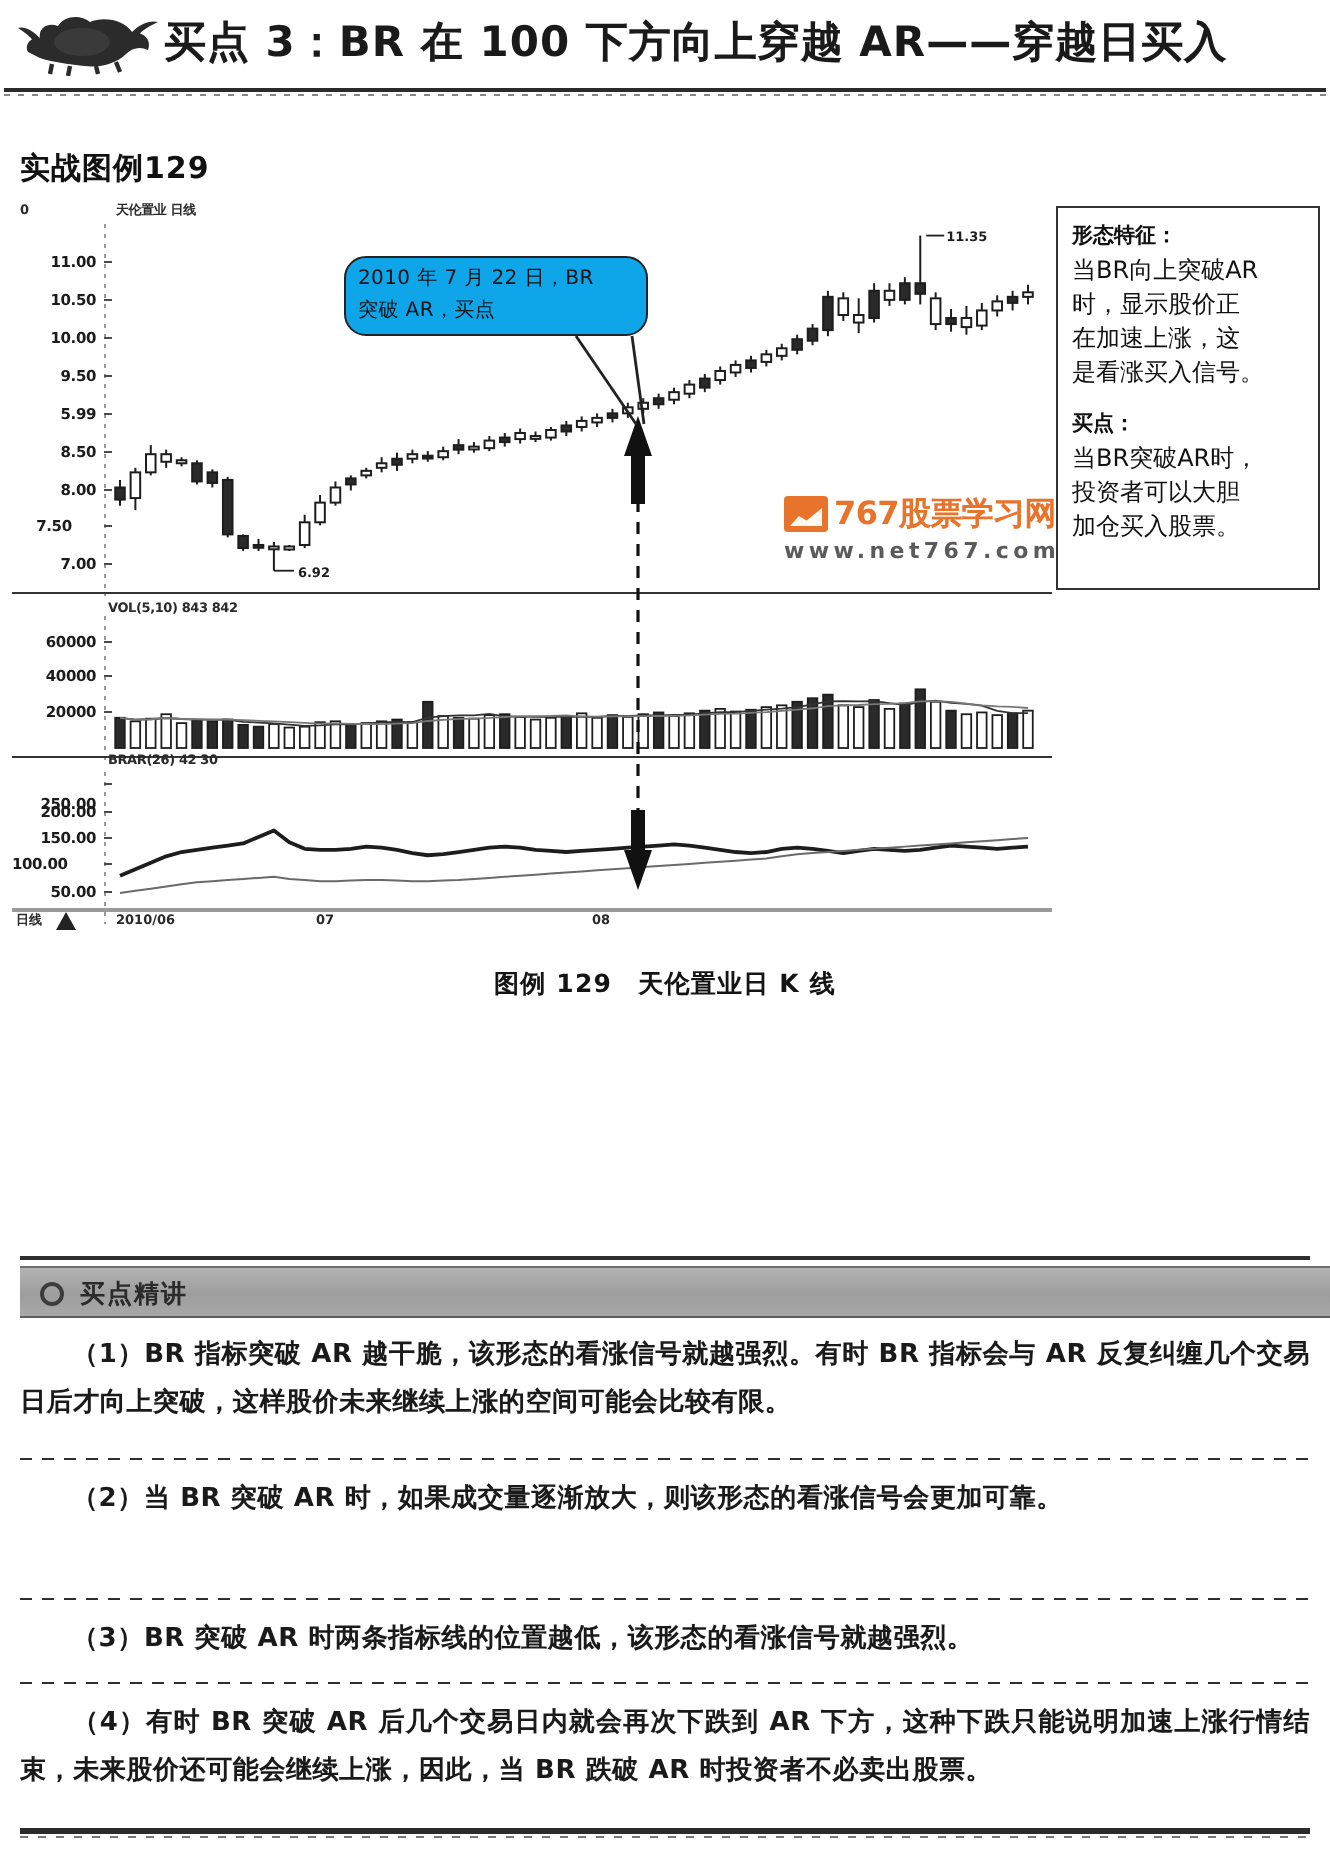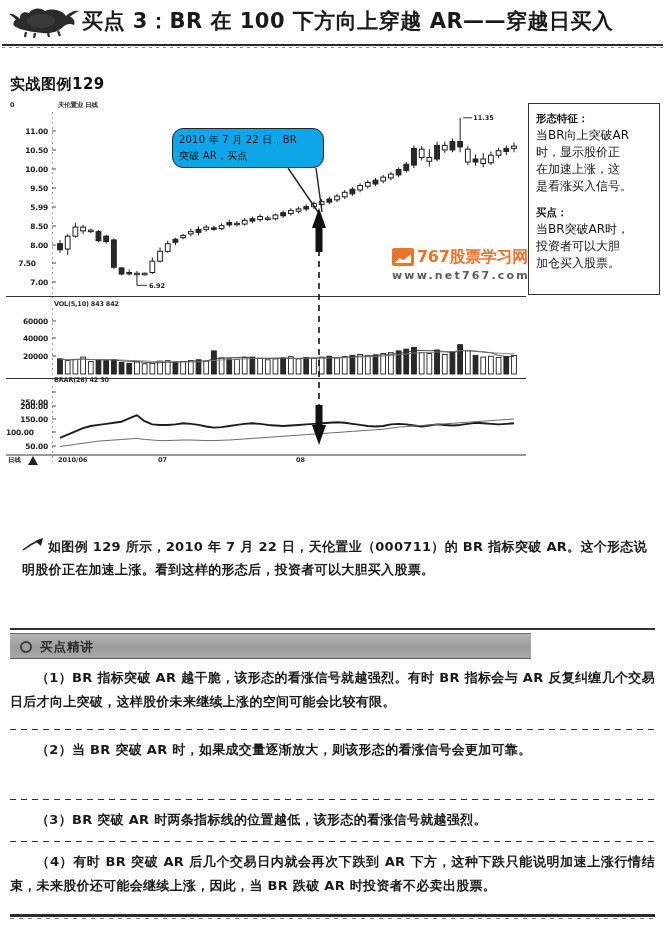--- a/index.html
+++ b/index.html
@@ -149,21 +149,21 @@
   #para-arrow { display: inline-block; width: 26px; }
 
   
   #explain {
     position: absolute; left: 10px; top: 628px; width: 645px; height: 292px;
   }
   #explain-top-rule {
     position: absolute; left: 0; top: 0; width: 645px; height: 2px; background: #2f2f2f;
   }
   #explain-bar {
-    position: absolute; left: 0; top: 5px; width: 521px; height: 26px;
+    position: absolute; left: 0; top: 5px; width: 655px; height: 26px;
     background: linear-gradient(to bottom,#b4b4b4,#9d9d9d 55%,#a8a8a8);
     border-top: 1px solid #6e6e6e; border-bottom: 1px solid #5d5d5d;
   }
   #explain-bar-label {
     position: absolute; left: 30px; top: 0; height: 26px; line-height: 26px;
     font-size: 12.5px; font-weight: bold; color: #2a2a2a; letter-spacing: 1px;
   }
   #bar-bullet {
     position: absolute; left: 10px; top: 7px; width: 12px; height: 12px;
     border: 2px solid #3c3c3c; border-radius: 50%;
@@ -509,29 +509,22 @@
       </div>
     <div class="nb-gap"></div>
     <div class="nb-head">买点：</div>
     <div id="nb-sec2">
         <div class="nb-line">当BR突破AR时，</div>
         <div class="nb-line">投资者可以大胆</div>
         <div class="nb-line">加仓买入股票。</div>
       </div>
   </div>
 
-
-  <div id="body-para">
-    <span id="para-arrow">
-      <svg width="22" height="13" viewBox="0 0 22 13">
-        <path d="M1 12 C6 8 11 5 18 2" stroke="#222" stroke-width="1.6" fill="none"></path>
-        <polygon points="21,0 13,3 19,8" fill="#222"></polygon>
-      </svg>
-    </span><span>如图例 129 所示，2010 年 7 月 22 日，天伦置业（000711）的 BR 指标突破 AR。这个形态说明股价正在加速上涨。看到这样的形态后，投资者可以大胆买入股票。</span>
-  </div>
+  <div id="fig-caption">图例 129　天伦置业日 K 线</div>
+
 
   <div id="explain">
     <div id="explain-top-rule"></div>
     <div id="explain-bar">
       <div id="bar-bullet"></div>
       <div id="explain-bar-label">买点精讲</div>
     </div>
     <div id="tips-host">
         <div class="tip" style="top: 38px;"><span class="indent"></span><span>（1）BR 指标突破 AR 越干脆，该形态的看涨信号就越强烈。有时 BR 指标会与 AR 反复纠缠几个交易日后才向上突破，这样股价未来继续上涨的空间可能会比较有限。</span></div>
         <div class="dash-sep" style="top: 101px;"></div>

